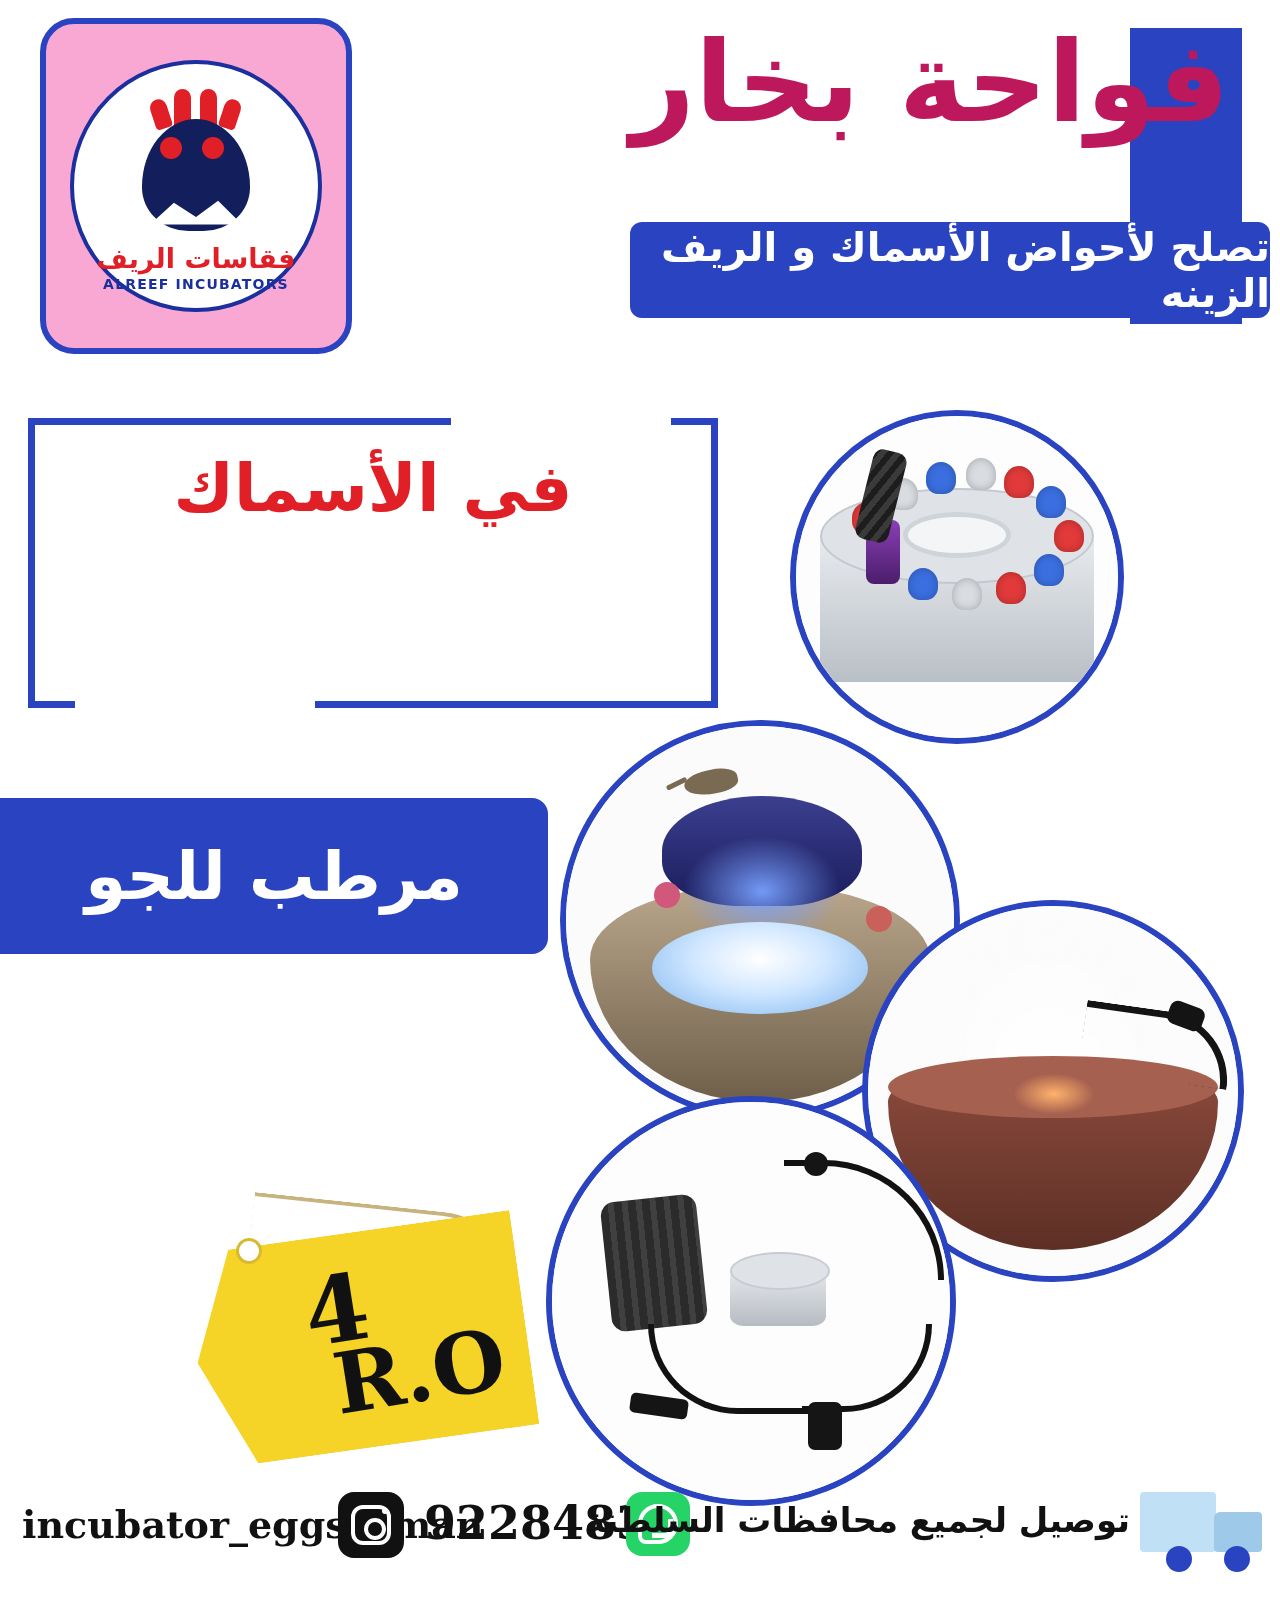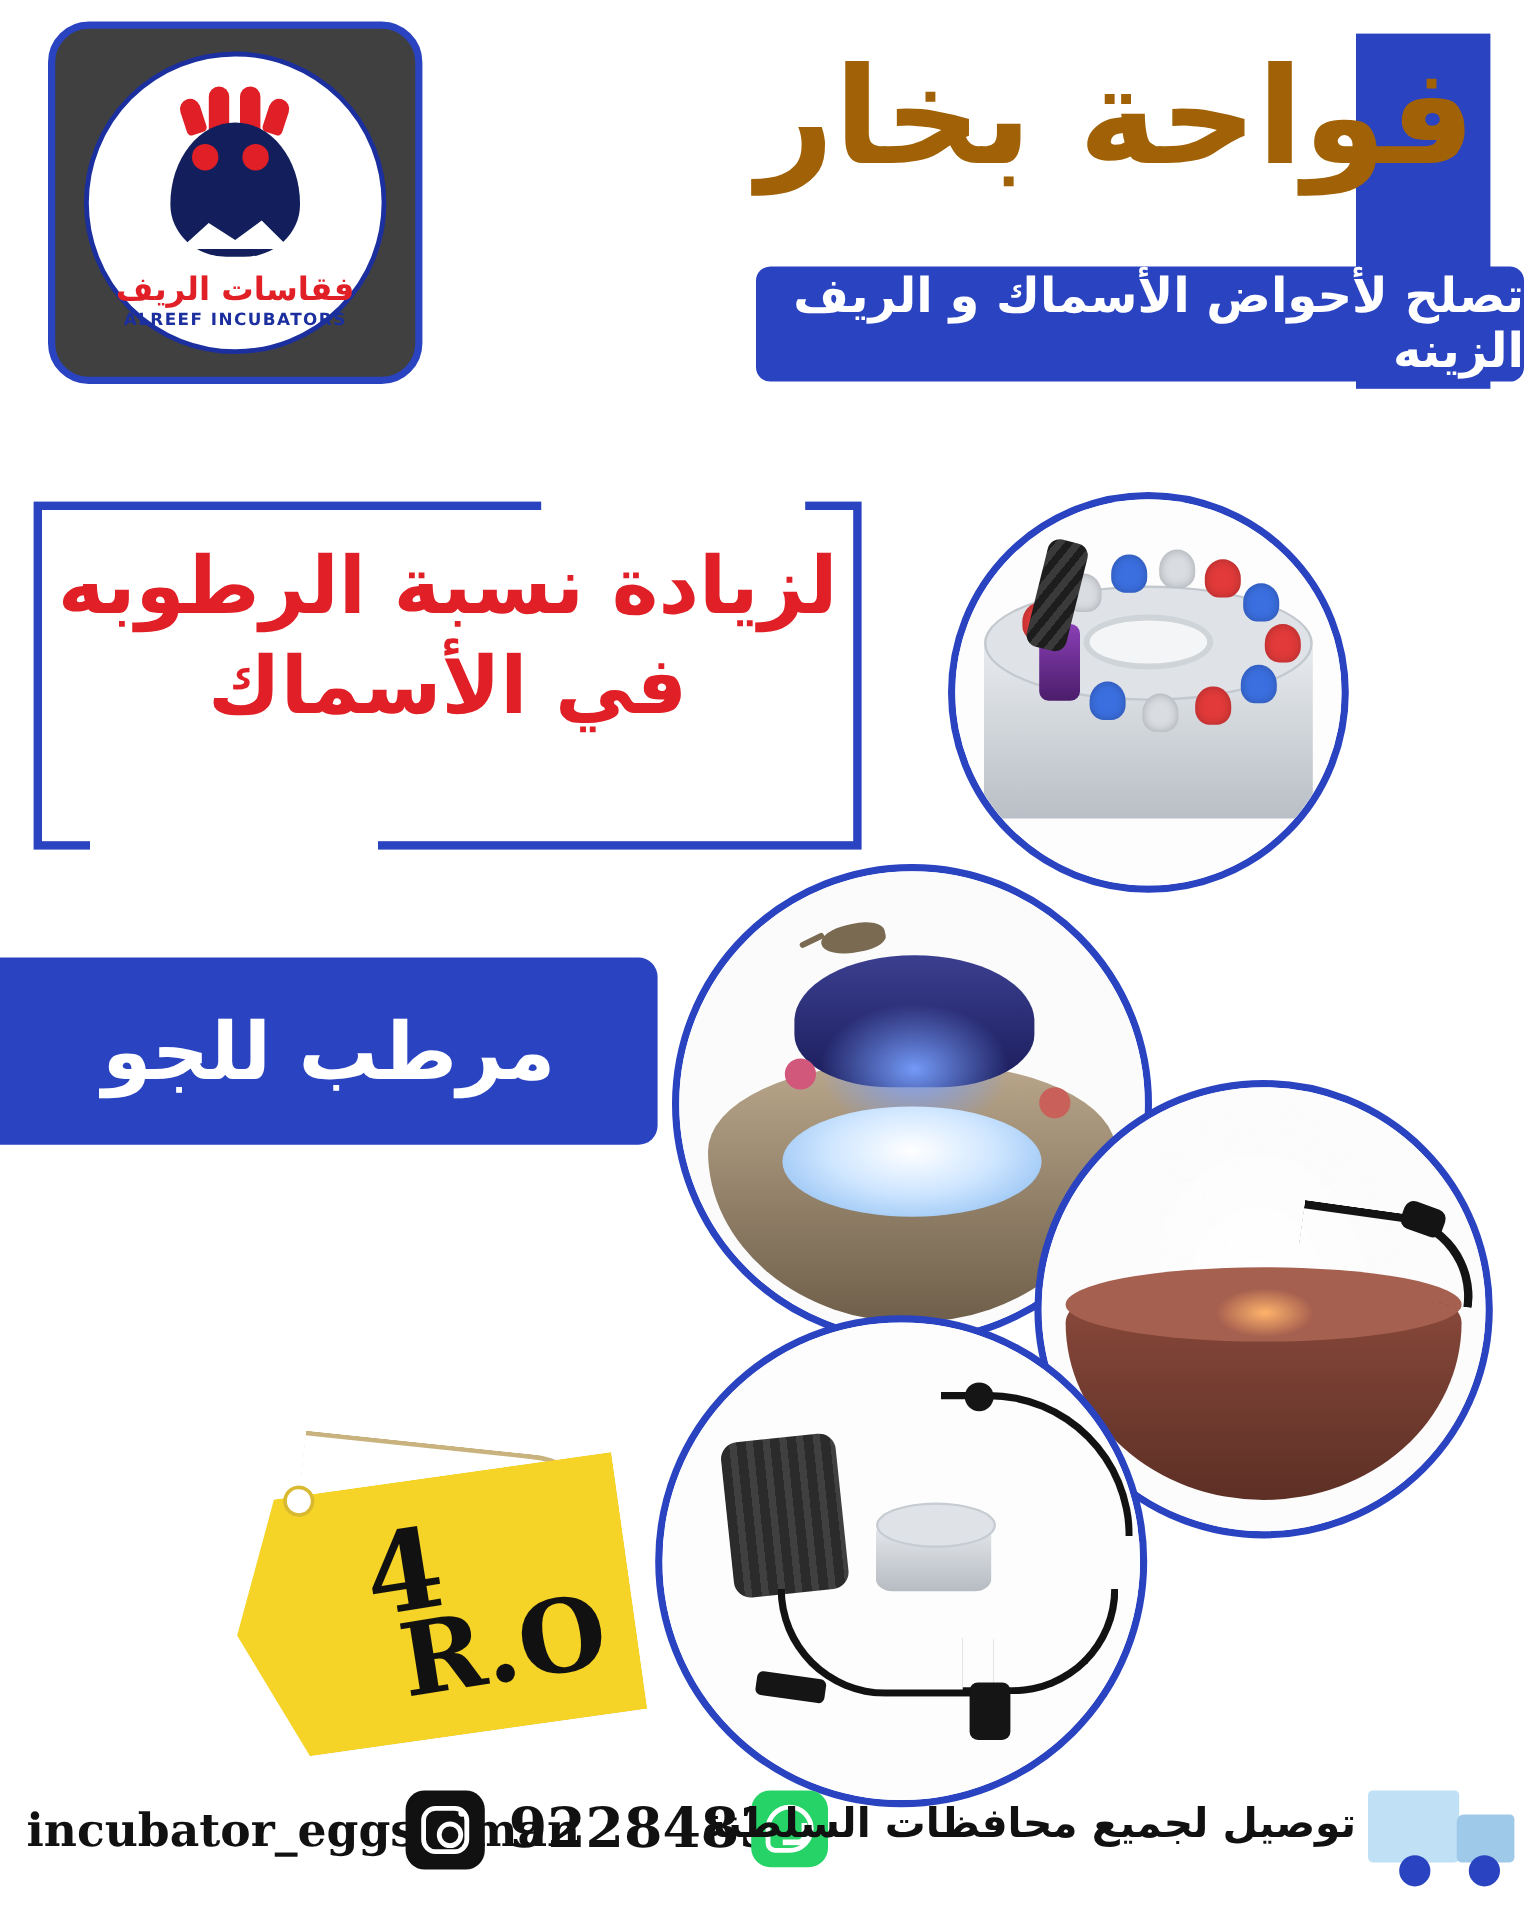--- a/index.html
+++ b/index.html
@@ -7,23 +7,23 @@
     width: 1280px; height: 1600px;
     background: #ffffff;
     font-family: "DejaVu Sans", "Liberation Sans", sans-serif;
     overflow: hidden;
   }
   .page { position: relative; width: 1280px; height: 1600px; background:#fff; }
 
   
   .logo-box {
     position: absolute; left: 40px; top: 18px;
-    width: 312px; height: 302px;
+    width: 312px; height: 336px;
     border: 6px solid #2a43c0; border-radius: 34px;
-    background: #404040;
+    background: #f9a8d4;
   }
   .logo-circle {
     position: absolute; left: 50%; top: 50%; transform: translate(-50%,-50%);
     width: 252px; height: 252px; border-radius: 50%;
     border: 4px solid #1c2f9e; background:#fff;
     display:flex; flex-direction:column; align-items:center; justify-content:center;
   }
   .egg-mark { position: relative; width: 128px; height: 150px; margin-top: 4px;}
   .egg-body {
     position:absolute; left:50%; top:34px; transform:translateX(-50%);
@@ -40,23 +40,23 @@
   .comb i{ position:absolute; bottom:0; width:17px; height:40px; background:#e01f26; border-radius:9px 9px 4px 4px; }
   .comb i:nth-child(1){ left:4px; height:30px; transform:rotate(-18deg);}
   .comb i:nth-child(2){ left:26px; height:40px;}
   .comb i:nth-child(3){ left:52px; height:40px;}
   .comb i:nth-child(4){ left:74px; height:30px; transform:rotate(18deg);}
   .logo-ar { color:#e01f26; font-size: 27px; font-weight: 700; margin-top: 8px; letter-spacing:.5px;}
   .logo-en { color:#1c2f9e; font-size: 14px; font-weight: 700; letter-spacing:1.2px; margin-top:2px;}
 
   
   .title-main {
-    position:absolute; right: 0px; top: 40px; width: 700px;
+    position:absolute; right: 0px; top: 24px; width: 700px;
     text-align:center;
-    color:#a16207; font-size: 112px; font-weight: 700; line-height: 1.05;
+    color:#be185d; font-size: 112px; font-weight: 700; line-height: 1.05;
     direction: rtl; white-space: nowrap;
   }
   .blue-block {
     position:absolute; left: 1130px; top: 28px; width: 112px; height: 296px;
     background:#2a43c0;
   }
   .subtitle-banner {
     position:absolute; right: 10px; top: 222px; width: 640px; height: 96px;
     background:#2a43c0; border-radius: 12px;
     display:flex; align-items:center; justify-content:center;
@@ -291,21 +291,20 @@
 
   <div class="blue-block"></div>
   <div class="title-main">فواحة بخار</div>
   <div class="subtitle-banner">تصلح لأحواض الأسماك و الريف الزينه</div>
 
   <div class="outline-box">
     <div class="gap-top"></div>
     <div class="gap-bottom"></div>
   </div>
   <div class="outline-text">
-    <div>لزيادة نسبة الرطوبه</div>
     <div>في الأسماك</div>
   </div>
 
   <div class="pill pill-1">مرطب للجو</div>
 
   <div class="photo p1">
     <div class="mist-bg"></div>
     <div class="device-body"></div>
     <div class="device-top"></div>
     <div class="led" style="left:56px;  top:86px;  background:#e23a3a;"></div>

